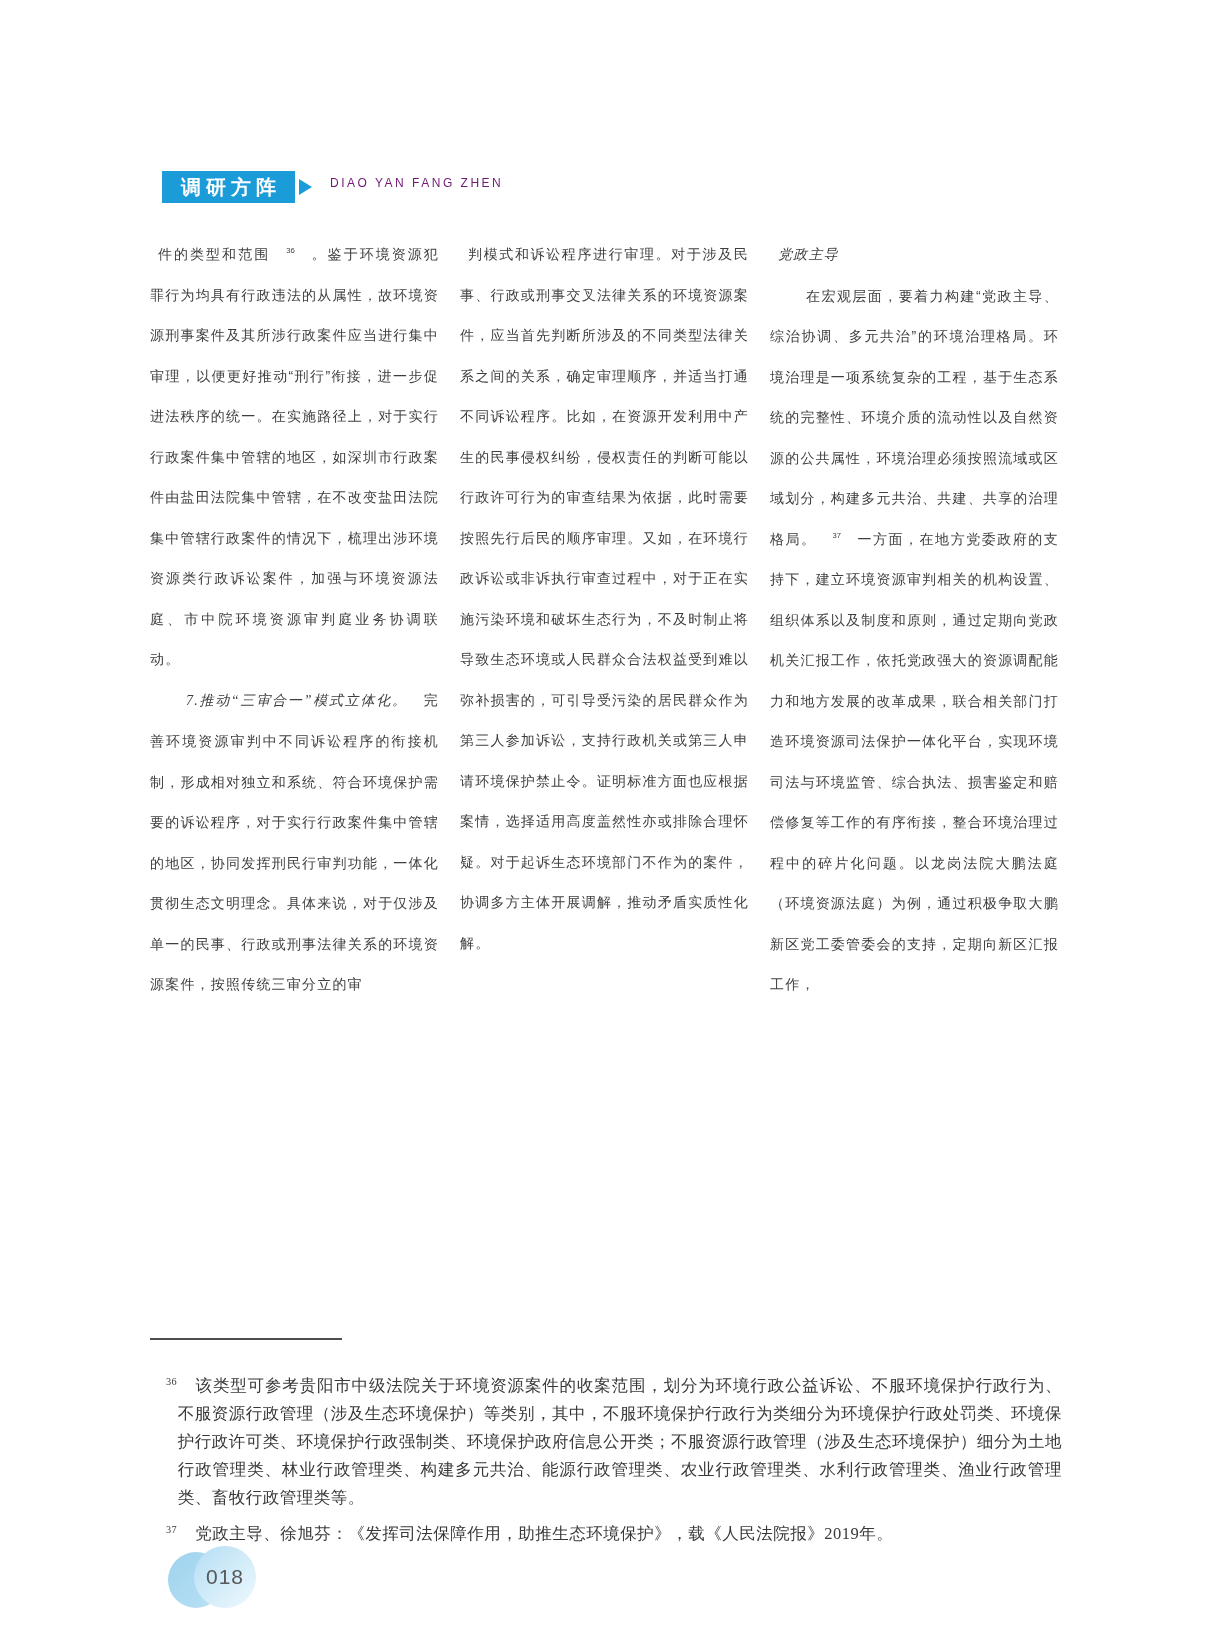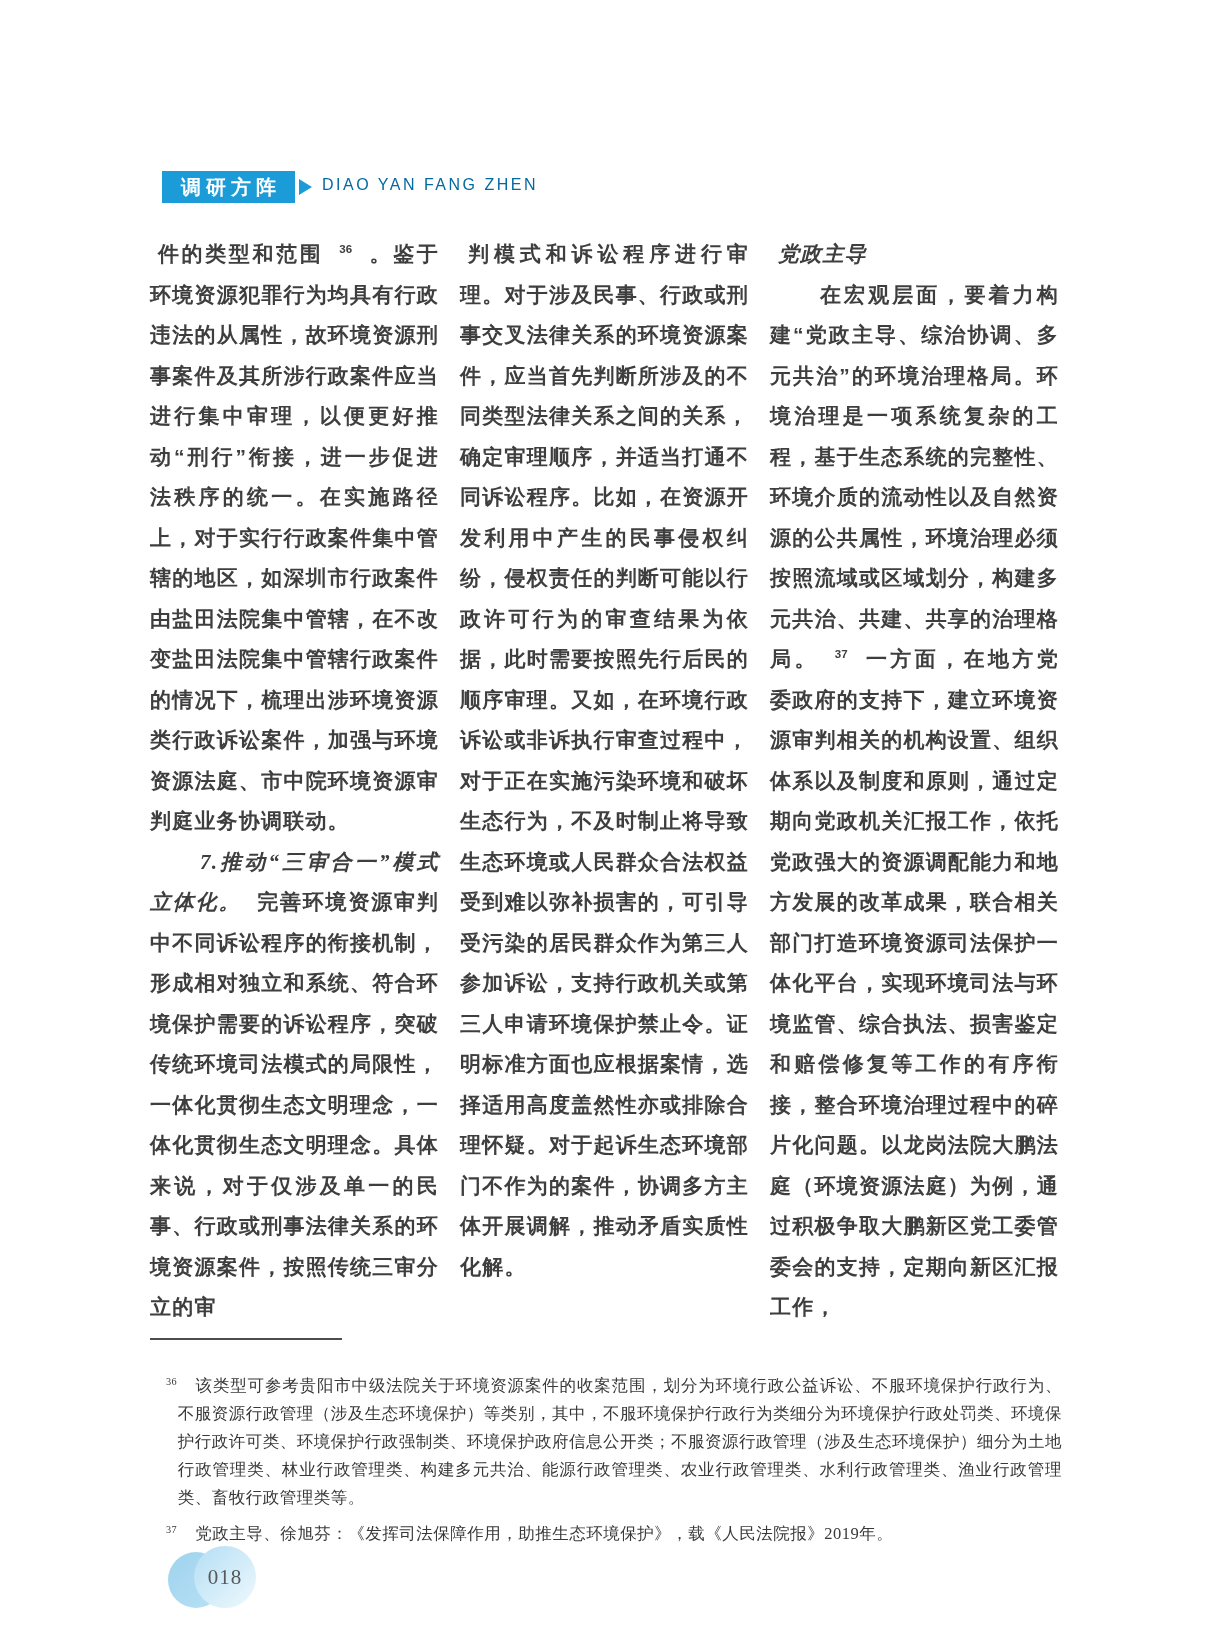--- a/index.html
+++ b/index.html
@@ -25,33 +25,33 @@
     letter-spacing:5px; padding-left:5px; white-space:nowrap;
   }
   .header-arrow {
     position:absolute; left:267px; top:147px;
     width:0; height:0;
     border-top:8px solid transparent;
     border-bottom:8px solid transparent;
     border-left:13px solid #1b9cd8;
   }
   .header-subtitle {
-    position:absolute; left:290px; top:144px;
-    color:#0369a1; font-size:16px; letter-spacing:2.5px;
+    position:absolute; left:298px; top:144px;
+    color:#701a75; font-size:12px; letter-spacing:2.5px;
     white-space:nowrap;
   }
 
   
   .col {
     position:absolute; top:202px; width:289px;
-    font-size:21px; line-height:40.5px;
+    font-size:14px; line-height:40.5px;
     color:#3e3e3e;
     text-align:justify;
     letter-spacing:1.2px;
-    font-weight:700;
+    font-weight:400;
   }
   .col-1 { left:118px; }
   .col-2 { left:428px; }
   .col-3 { left:738px; }
   .col p { margin:0; }
   .indent { text-indent:2em; }
   .kai {
     font-family:"Liberation Serif","DejaVu Serif",serif;
     font-style:italic;
   }
@@ -85,37 +85,37 @@
     background:linear-gradient(135deg,#9fd3ee 0%,#b9e1f5 100%);
   }
   .pagenum-circle-front {
     position:absolute; left:26px; top:0; width:62px; height:62px;
     border-radius:50%;
     background:linear-gradient(135deg,#b4def4 0%,#e6f5fc 85%);
     display:flex; align-items:center; justify-content:center;
   }
   .pagenum-text {
     color:#57585a; font-size:21px; letter-spacing:1px;
-    font-family:Liberation Serif, serif;
+    font-family:Liberation Sans, sans-serif;
   }
 </style>
 </head>
 <body>
 
 <div class="page">
 
   <div class="header-badge">
     <span class="header-badge-label">调研方阵</span>
   </div>
   <div class="header-arrow"></div>
   <div class="header-subtitle">DIAO YAN FANG ZHEN</div>
 
   <div class="col col-1">
     <p><span>件的类型和范围</span><sup class="fn-ref">36</sup><span>。鉴于环境资源犯罪行为均具有行政违法的从属性，故环境资源刑事案件及其所涉行政案件应当进行集中审理，以便更好推动“刑行”衔接，进一步促进法秩序的统一。在实施路径上，对于实行行政案件集中管辖的地区，如深圳市行政案件由盐田法院集中管辖，在不改变盐田法院集中管辖行政案件的情况下，梳理出涉环境资源类行政诉讼案件，加强与环境资源法庭、市中院环境资源审判庭业务协调联动。</span></p>
-    <p class="indent"><span class="kai">7.推动“三审合一”模式立体化。</span><span>完善环境资源审判中不同诉讼程序的衔接机制，形成相对独立和系统、符合环境保护需要的诉讼程序，突破传统环境司法模式的局限性，一体化贯彻生态文明理念，一体化贯彻生态文明理念。具体来说，对于仅涉及单一的民事、行政或刑事法律关系的环境资源案件，按照传统三审分立的审</span></p>
+    <p class="indent"><span class="kai">7.推动“三审合一”模式立体化。</span><span>完善环境资源审判中不同诉讼程序的衔接机制，形成相对独立和系统、符合环境保护需要的诉讼程序，对于实行行政案件集中管辖的地区，协同发挥刑民行审判功能，一体化贯彻生态文明理念。具体来说，对于仅涉及单一的民事、行政或刑事法律关系的环境资源案件，按照传统三审分立的审</span></p>
   </div>
 
   <div class="col col-2">
     <p><span>判模式和诉讼程序进行审理。对于涉及民事、行政或刑事交叉法律关系的环境资源案件，应当首先判断所涉及的不同类型法律关系之间的关系，确定审理顺序，并适当打通不同诉讼程序。比如，在资源开发利用中产生的民事侵权纠纷，侵权责任的判断可能以行政许可行为的审查结果为依据，此时需要按照先行后民的顺序审理。又如，在环境行政诉讼或非诉执行审查过程中，对于正在实施污染环境和破坏生态行为，不及时制止将导致生态环境或人民群众合法权益受到难以弥补损害的，可引导受污染的居民群众作为第三人参加诉讼，支持行政机关或第三人申请环境保护禁止令。证明标准方面也应根据案情，选择适用高度盖然性亦或排除合理怀疑。对于起诉生态环境部门不作为的案件，协调多方主体开展调解，推动矛盾实质性化解。</span></p>
   </div>
 
   <div class="col col-3">
     <p><span class="kai">党政主导</span></p>
     <p class="indent"><span>在宏观层面，要着力构建“党政主导、综治协调、多元共治”的环境治理格局。环境治理是一项系统复杂的工程，基于生态系统的完整性、环境介质的流动性以及自然资源的公共属性，环境治理必须按照流域或区域划分，构建多元共治、共建、共享的治理格局。</span><sup class="fn-ref">37</sup><span>一方面，在地方党委政府的支持下，建立环境资源审判相关的机构设置、组织体系以及制度和原则，通过定期向党政机关汇报工作，依托党政强大的资源调配能力和地方发展的改革成果，联合相关部门打造环境资源司法保护一体化平台，实现环境司法与环境监管、综合执法、损害鉴定和赔偿修复等工作的有序衔接，整合环境治理过程中的碎片化问题。以龙岗法院大鹏法庭（环境资源法庭）为例，通过积极争取大鹏新区党工委管委会的支持，定期向新区汇报工作，</span></p>
   </div>

